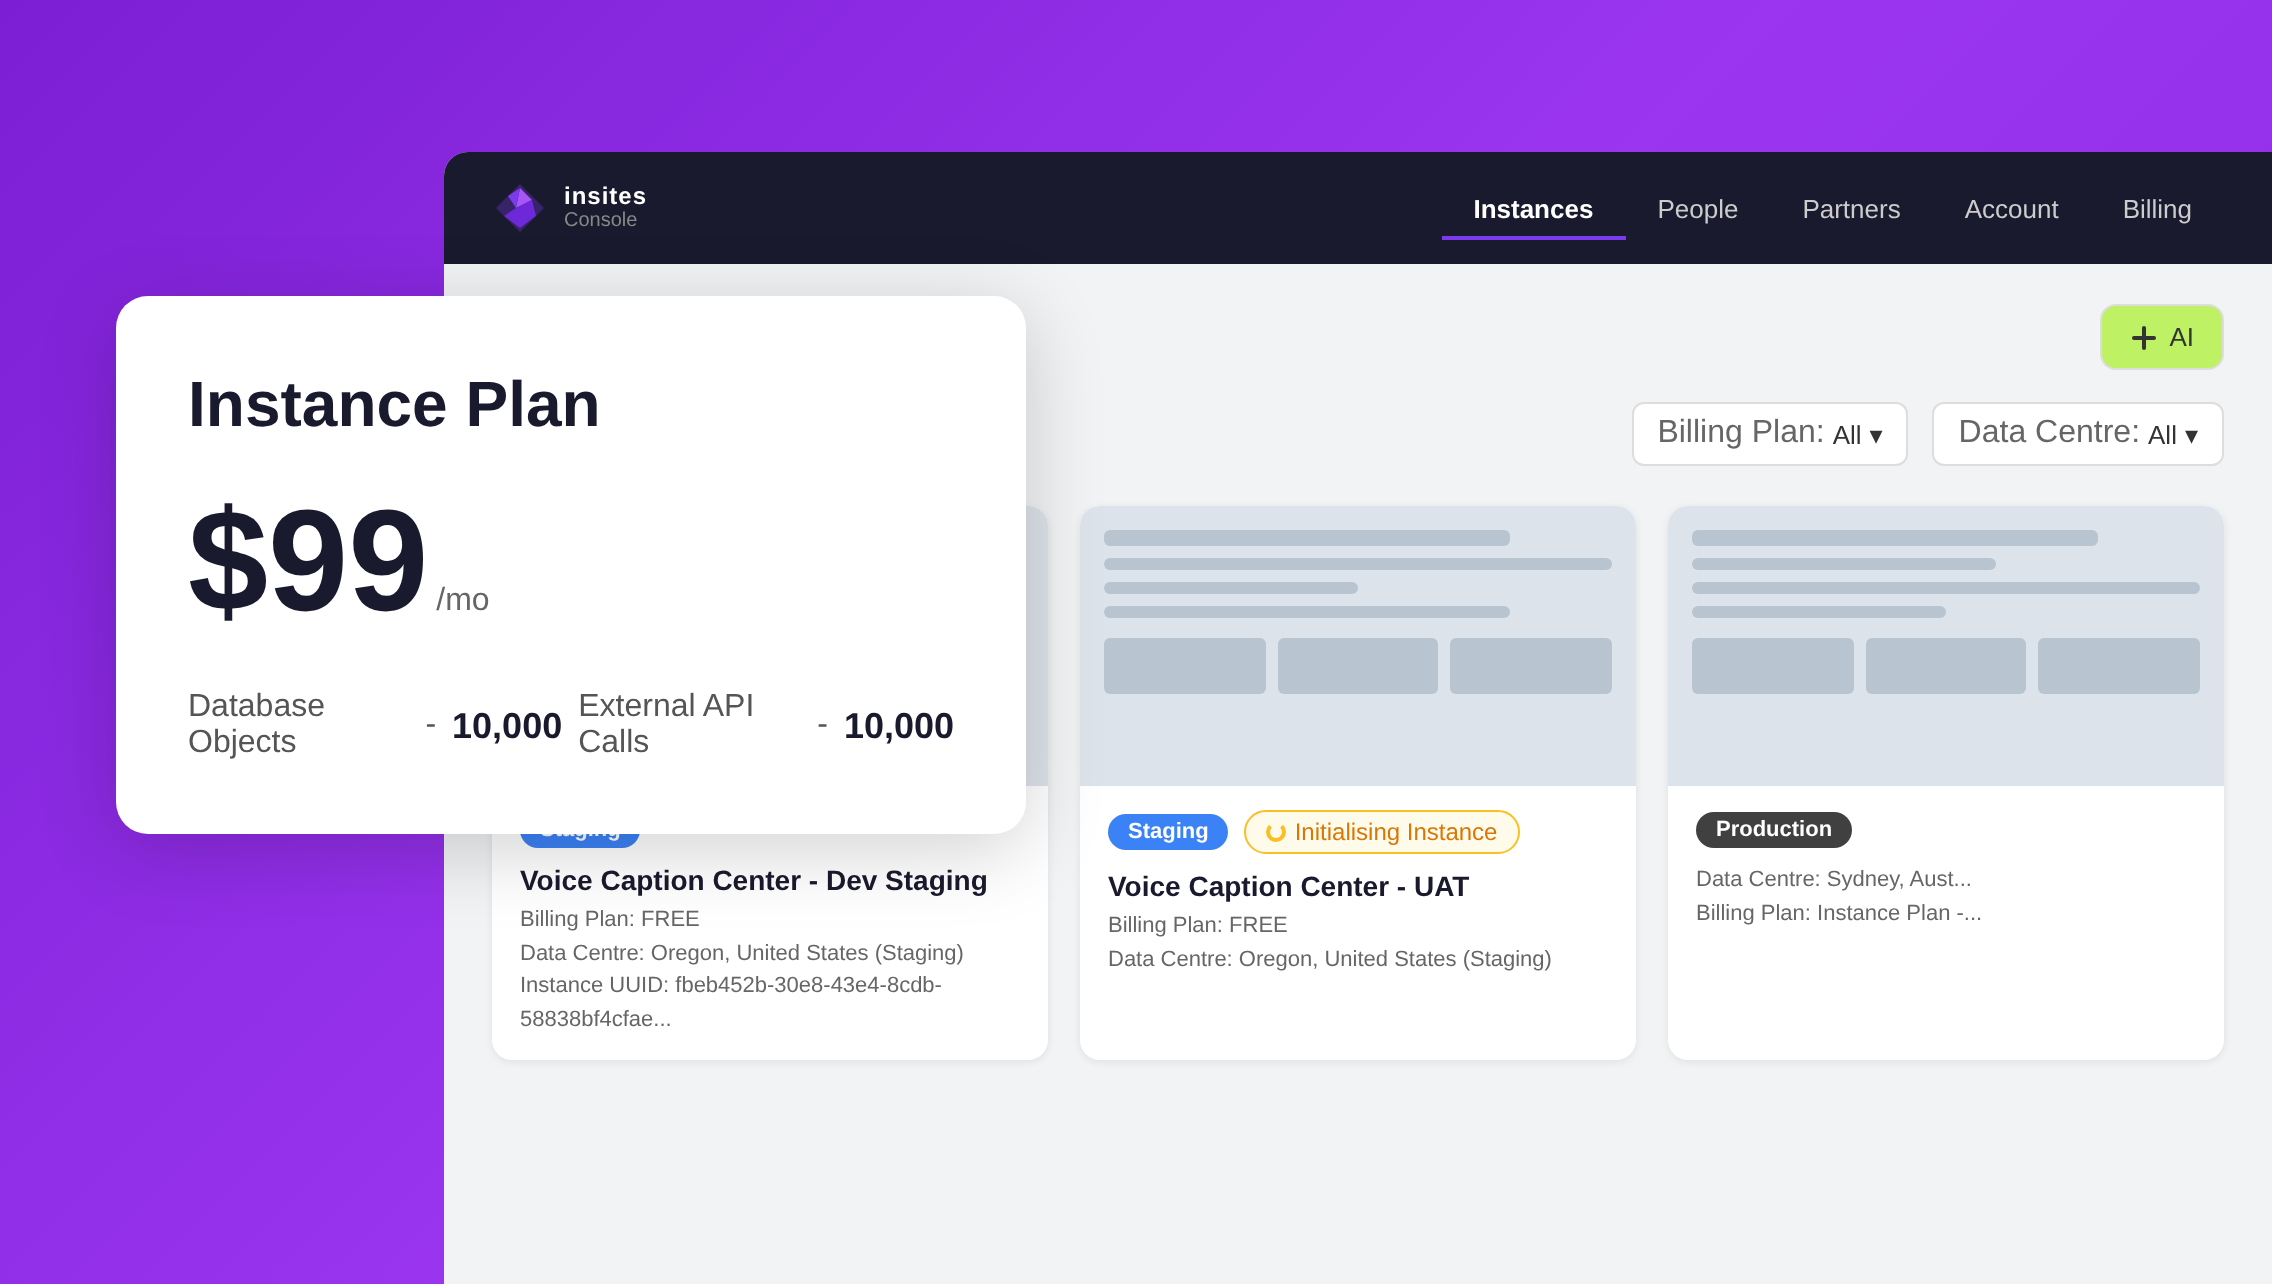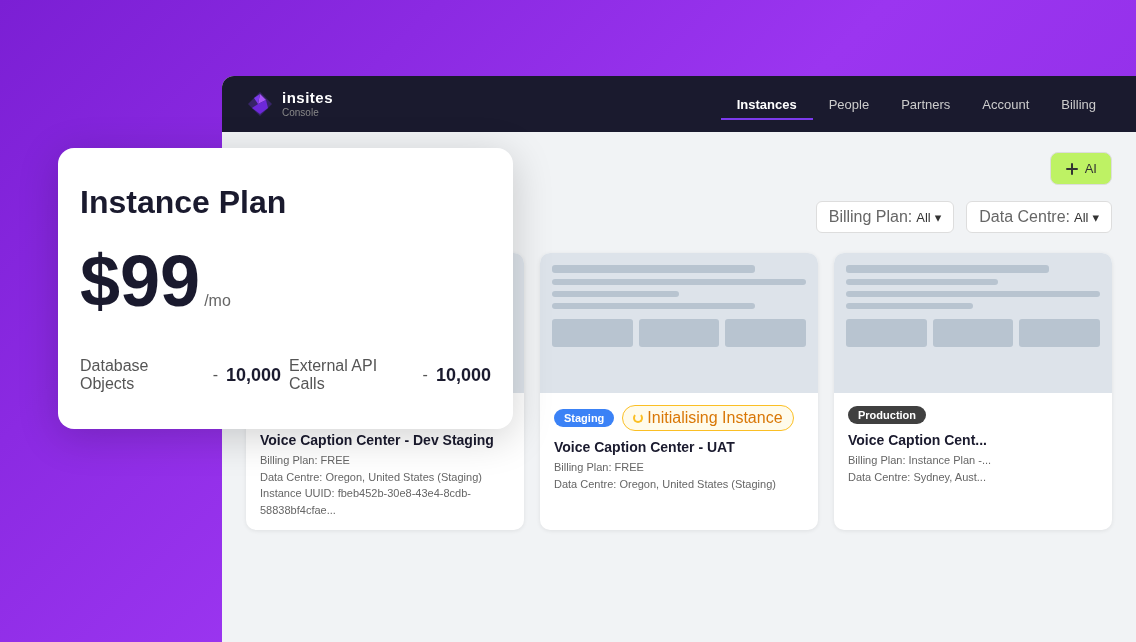--- a/index.html
+++ b/index.html
@@ -56,21 +56,21 @@
     }
 
     .logo-text {
       display: flex;
       flex-direction: column;
       line-height: 1.1;
     }
 
     .logo-name {
       color: white;
-      font-size: 15px;
+      font-size: 12px;
       font-weight: 700;
       letter-spacing: 0.5px;
     }
 
     .logo-sub {
       color: #888;
       font-size: 10px;
       font-weight: 400;
     }
 
@@ -215,21 +215,21 @@
 
     .badge-staging { background: #3b82f6; }
     .badge-production { background: #404040; }
 
     .badge-initialising {
       display: inline-flex;
       align-items: center;
       gap: 4px;
       padding: 3px 10px;
       border-radius: 20px;
-      font-size: 16px;
+      font-size: 12px;
       font-weight: 500;
       color: #d97706;
       border: 1px solid #fbbf24;
       background: #fffbeb;
     }
 
     .card-title {
       font-size: 14px;
       font-weight: 700;
       color: #1a1a2e;
@@ -243,37 +243,37 @@
     }
 
     
     .plan-card {
       position: absolute;
       top: 148px;
       left: 58px;
       width: 455px;
       background: white;
       border-radius: 16px;
-      padding: 36px 22px;
+      padding: 36px 36px;
       box-shadow: 0 8px 40px rgba(0,0,0,0.18);
       z-index: 10;
     }
 
     .plan-title {
       font-size: 32px;
       font-weight: 800;
       color: #1a1a2e;
       margin-bottom: 24px;
     }
 
     .plan-price-row {
       display: flex;
       align-items: baseline;
       gap: 4px;
-      margin-bottom: 40px;
+      margin-bottom: 28px;
     }
 
     .plan-price {
       font-size: 72px;
       font-weight: 800;
       color: #1a1a2e;
       line-height: 1;
     }
 
     .plan-period {
@@ -440,24 +440,23 @@
           <div class="preview-bar long thin"></div>
           <div class="preview-bar half thin"></div>
           <div class="preview-row">
             <div class="preview-block"></div>
             <div class="preview-block"></div>
             <div class="preview-block"></div>
           </div>
         </div>
         <div class="card-info">
           <span class="status-badge badge-production">Production</span>
-          <div class="card-title">Voice Caption Cent...</div>
           <div class="card-meta">
+            <div>Data Centre: Sydney, Aust...</div>
             <div>Billing Plan: Instance Plan -...</div>
-            <div>Data Centre: Sydney, Aust...</div>
           </div>
         </div>
       </div>
     </div>
   </div>
 </div>
 
 <div class="plan-card">
   <h1 class="plan-title">Instance Plan</h1>
   <div class="plan-price-row">

